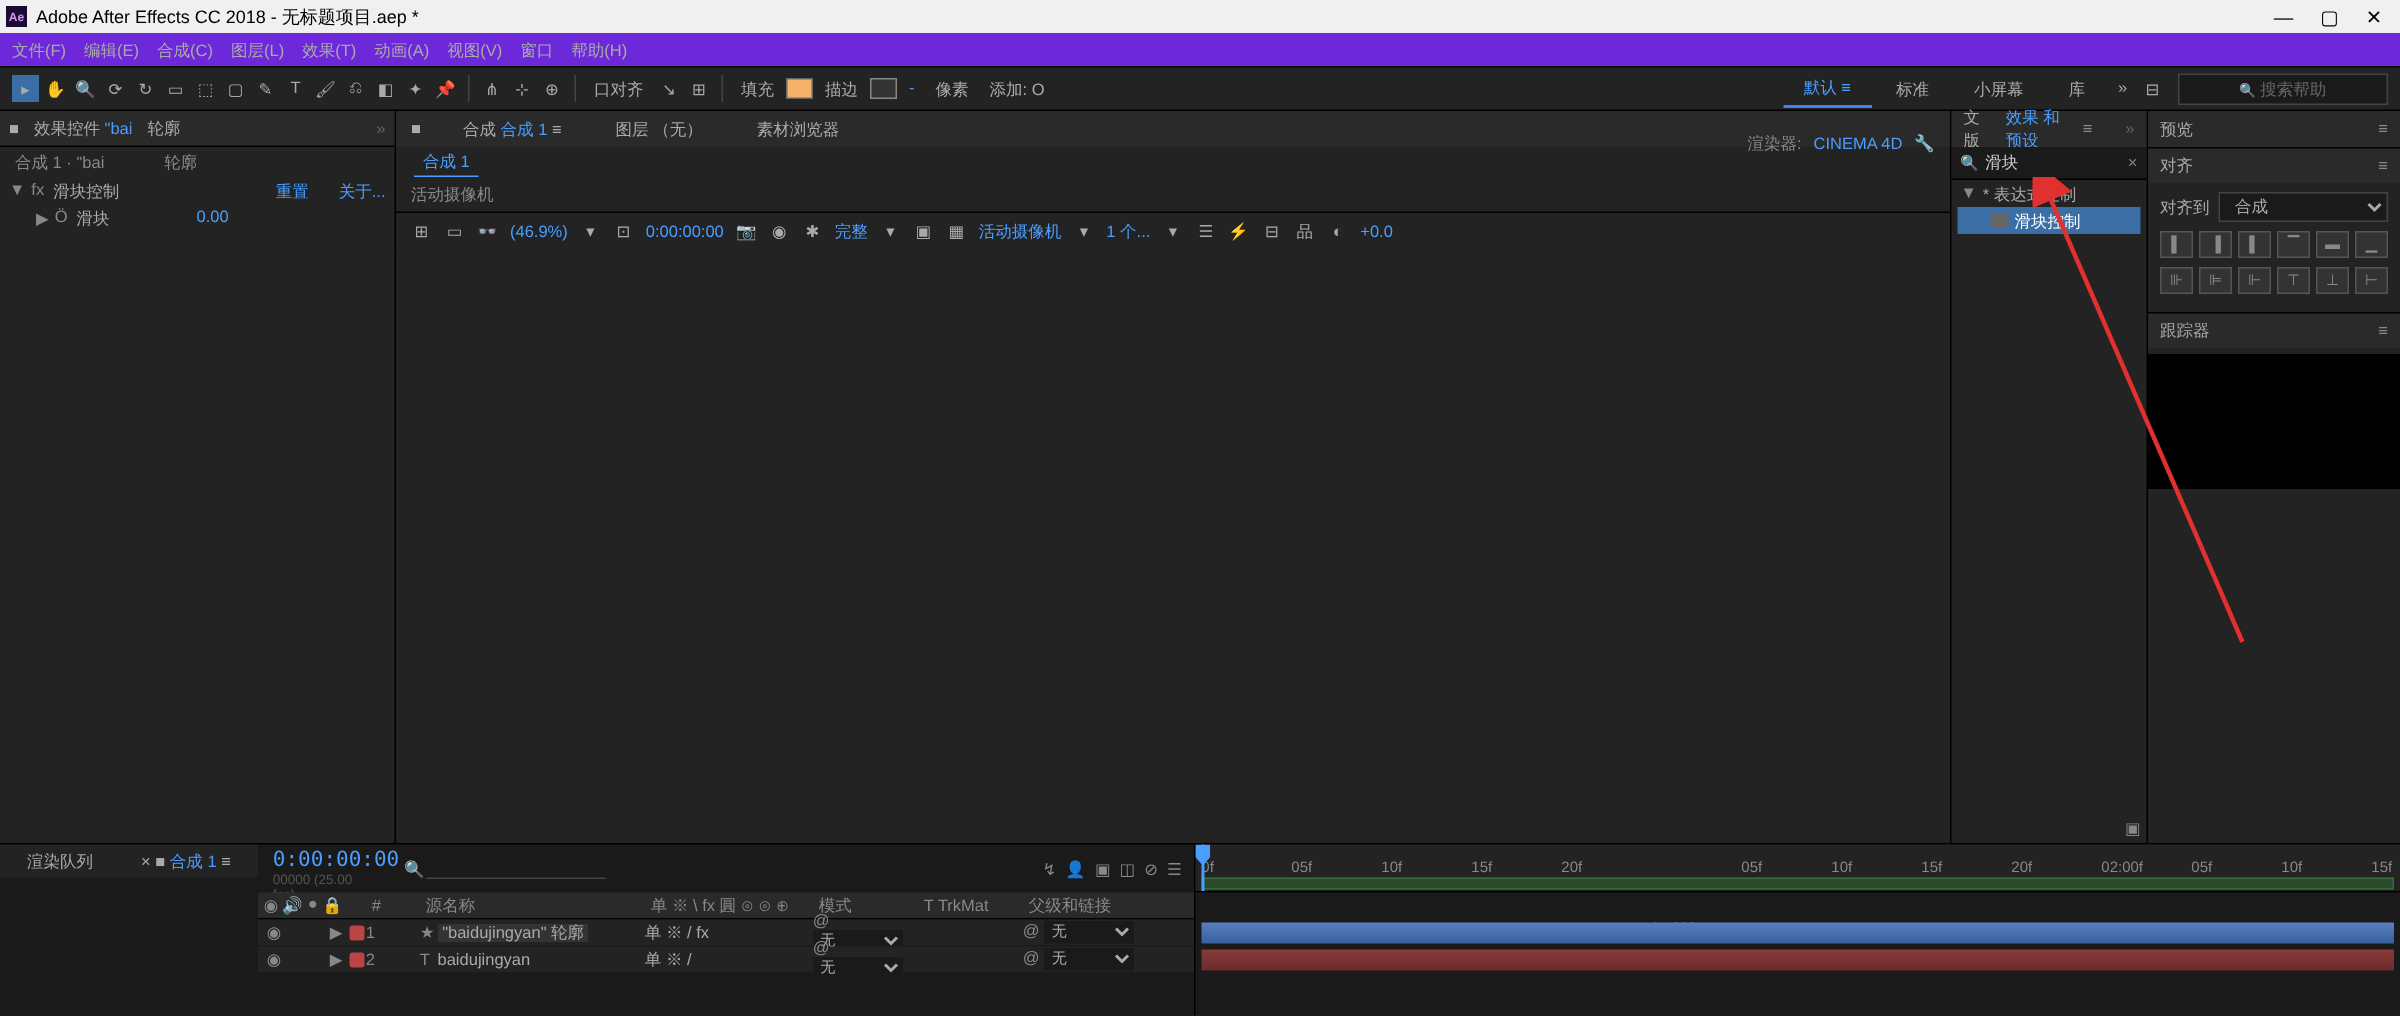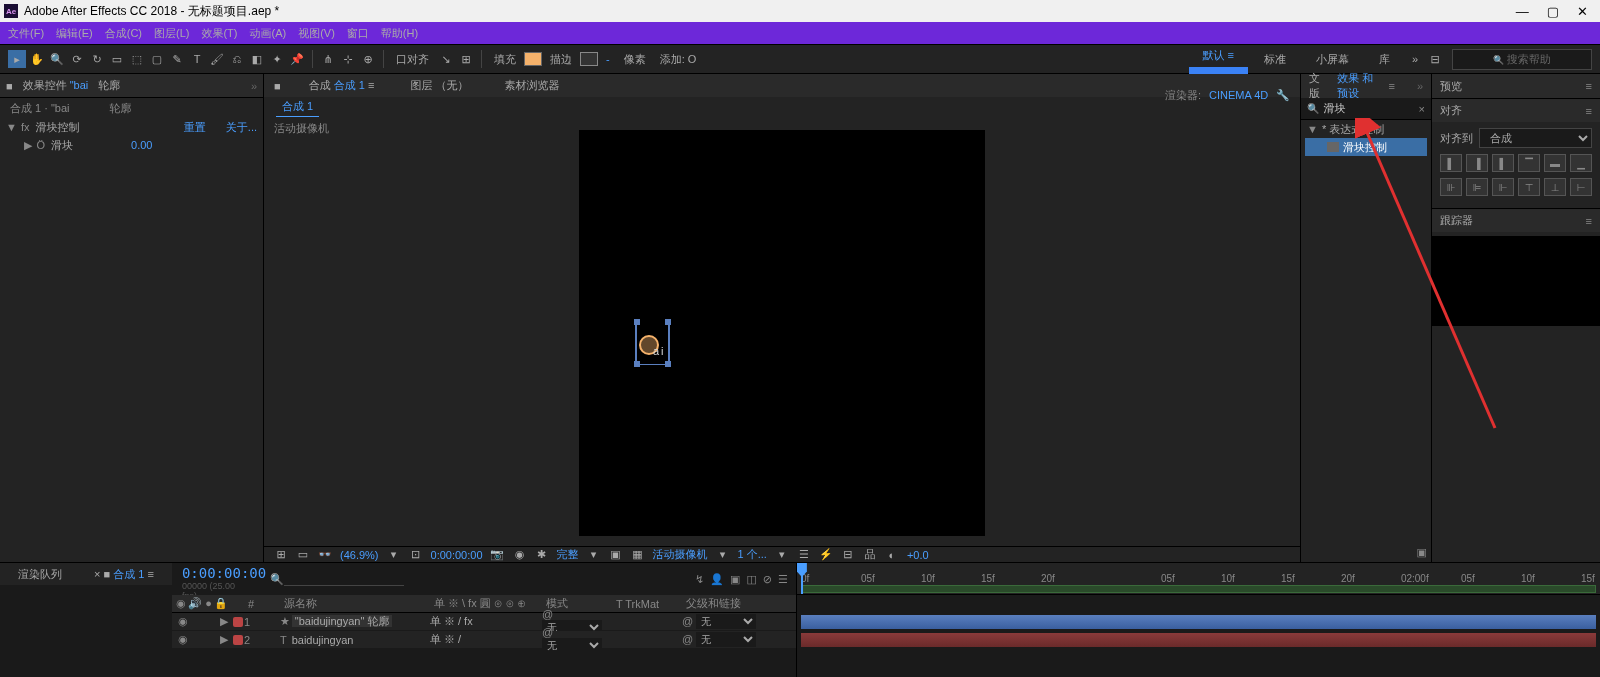--- a/index.html
+++ b/index.html
@@ -19,21 +19,21 @@
 
 .toolbar { height: 30px; background: #232323; border-top: 1px solid #000; border-bottom: 1px solid #000; display: flex; align-items: center; padding: 0 8px; gap: 2px; }
 .toolbar .tool { width: 18px; height: 18px; display: flex; align-items: center; justify-content: center; color: #aaa; cursor: pointer; }
 .toolbar .tool.active { background: #3a6ea5; }
 .toolbar .sep { width: 1px; height: 18px; background: #444; margin: 0 4px; }
 .toolbar .label { font-size: 11px; color: #aaa; margin: 0 6px; }
 .toolbar .swatch { width: 18px; height: 14px; background: #f5b26b; border: 1px solid #666; }
 .toolbar .swatch2 { width: 18px; height: 14px; background: #333; border: 1px solid #888; }
 .toolbar .spacer { flex: 1; }
 .toolbar .workspace-tab { padding: 4px 14px; color: #aaa; cursor: pointer; }
-.toolbar .workspace-tab.active { color: #4a9eff; border-bottom: 8px solid #3b82f6; }
+.toolbar .workspace-tab.active { color: #4a9eff; border-bottom: 2px solid #3b82f6; }
 .toolbar .search-help { background: #1a1a1a; border: 1px solid #444; padding: 2px 6px; width: 140px; color: #666; font-size: 11px; margin-left: 6px; text-align: center;}
 .toolbar .search-help::before { content: "🔍 "; font-size: 9px;}
 
 
 .main { display: flex; height: 488px; }
 
 
 .left-panel { width: 264px; background: #232323; border-right: 1px solid #000; display: flex; flex-direction: column; }
 .panel-tabs { height: 24px; display: flex; align-items: center; background: #2a2a2a; border-bottom: 1px solid #000; padding: 0 6px; gap: 10px; }
 .panel-tabs .tab-name2 { color: #aaa; font-size: 11px;}
@@ -246,31 +246,20 @@
           <span>渲染器:</span>
           <span class="renderer-name">CINEMA 4D</span>
           <span>🔧</span>
         </div>
       </div>
     </div>
     <div class="center-subtabs">
       <span class="subtab">合成 1</span>
     </div>
     <div class="viewer-label">活动摄像机</div>
-    <div class="viewer-area">
-      <div class="composition">
-        <div class="text-layer">
-          <span class="cursor-circle"></span><span>ai</span>
-          <span class="text-handle" style="left:-3px; bottom:-3px;"></span>
-          <span class="text-handle" style="right:-3px; bottom:-3px;"></span>
-          <span class="text-handle" style="left:-3px; top:-3px;"></span>
-          <span class="text-handle" style="right:-3px; top:-3px;"></span>
-        </div>
-      </div>
-    </div>
     <div class="viewer-footer">
       <span class="icon">⊞</span>
       <span class="icon">▭</span>
       <span class="icon">👓</span>
       <span class="blue">(46.9%)</span>
       <span class="icon">▾</span>
       <span class="icon">⊡</span>
       <span class="blue">0:00:00:00</span>
       <span class="icon">📷</span>
       <span class="icon">◉</span>

